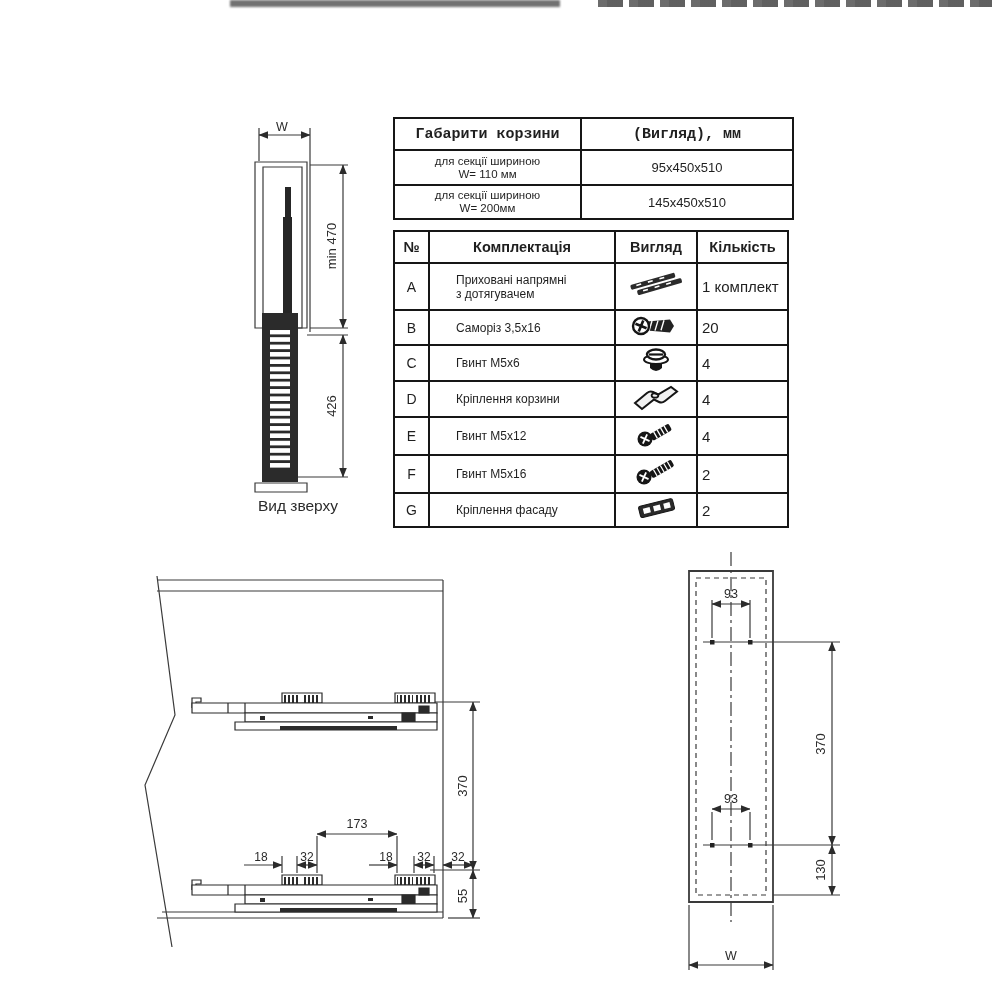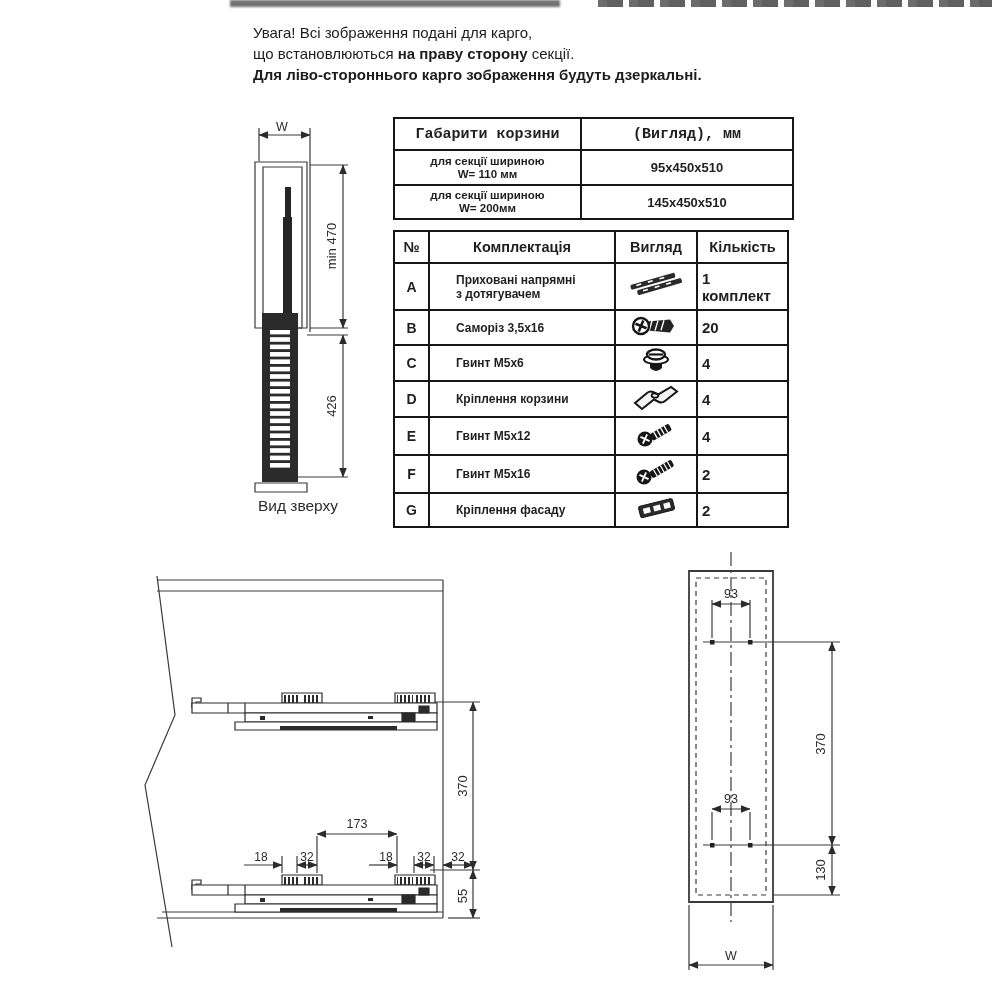--- a/index.html
+++ b/index.html
@@ -8,21 +8,21 @@
   .abs{position:absolute;}
   
   .strip-l{left:230px;top:0;width:330px;height:7px;background:#5a5a5a;filter:blur(1px);opacity:.85;}
   .strip-r{left:598px;top:0;width:394px;height:7px;opacity:.8;
     background:repeating-linear-gradient(90deg,#474747 0 9px,#383838 9px 25px,rgba(0,0,0,0) 25px 31px);}
   
   .notice{left:253px;top:22px;width:620px;font-size:15px;line-height:21px;color:#1d1d1d;}
   .notice b{font-weight:bold;}
   
   table{border-collapse:collapse;table-layout:fixed;}
-  td,th{border:2px solid #161616;padding:0 4px;overflow:hidden;font-weight:bold;}
+  td,th{border:2px solid #161616;padding:0 4px;overflow:hidden;}
   .dimtab{left:393px;top:117px;}
   .dimtab th{font-size:15px;font-weight:bold;font-family:Liberation Mono, monospace;}
   .dimtab .lab{font-size:11.5px;line-height:13px;text-align:center;}
   .dimtab .val{font-size:13px;text-align:center;}
   .parttab{left:393px;top:230px;}
   .parttab th{font-size:14.5px;font-weight:bold;}
   .parttab .id{font-size:14px;text-align:center;}
   .parttab .nm{font-size:12px;line-height:14px;text-align:left;padding-left:26px;}
   .parttab .ic{text-align:center;vertical-align:middle;}
   .parttab .qt{font-size:15px;}
@@ -30,25 +30,20 @@
   .dwg line,.dwg polyline,.dwg path,.dwg rect{vector-effect:non-scaling-stroke;}
 </style>
 </head>
 <body>
 
 <div id="page">
 
   <div class="abs strip-l"></div>
   <div class="abs strip-r"></div>
 
-  <div class="abs notice">
-    <div><span>Увага! Всі зображення подані для карго,</span></div>
-    <div><span>що встановлюються </span><b>на праву сторону</b><span> секції.</span></div>
-    <div><b>Для ліво-стороннього карго зображення будуть дзеркальні.</b></div>
-  </div>
 
   <table class="abs dimtab">
     <colgroup>
         <col style="width:187px">
         <col style="width:212px">
       </colgroup>
     <tbody>
         <tr style="height:32px">
       <th>Габарити корзини</th>
       <th>(Вигляд), мм</th>

